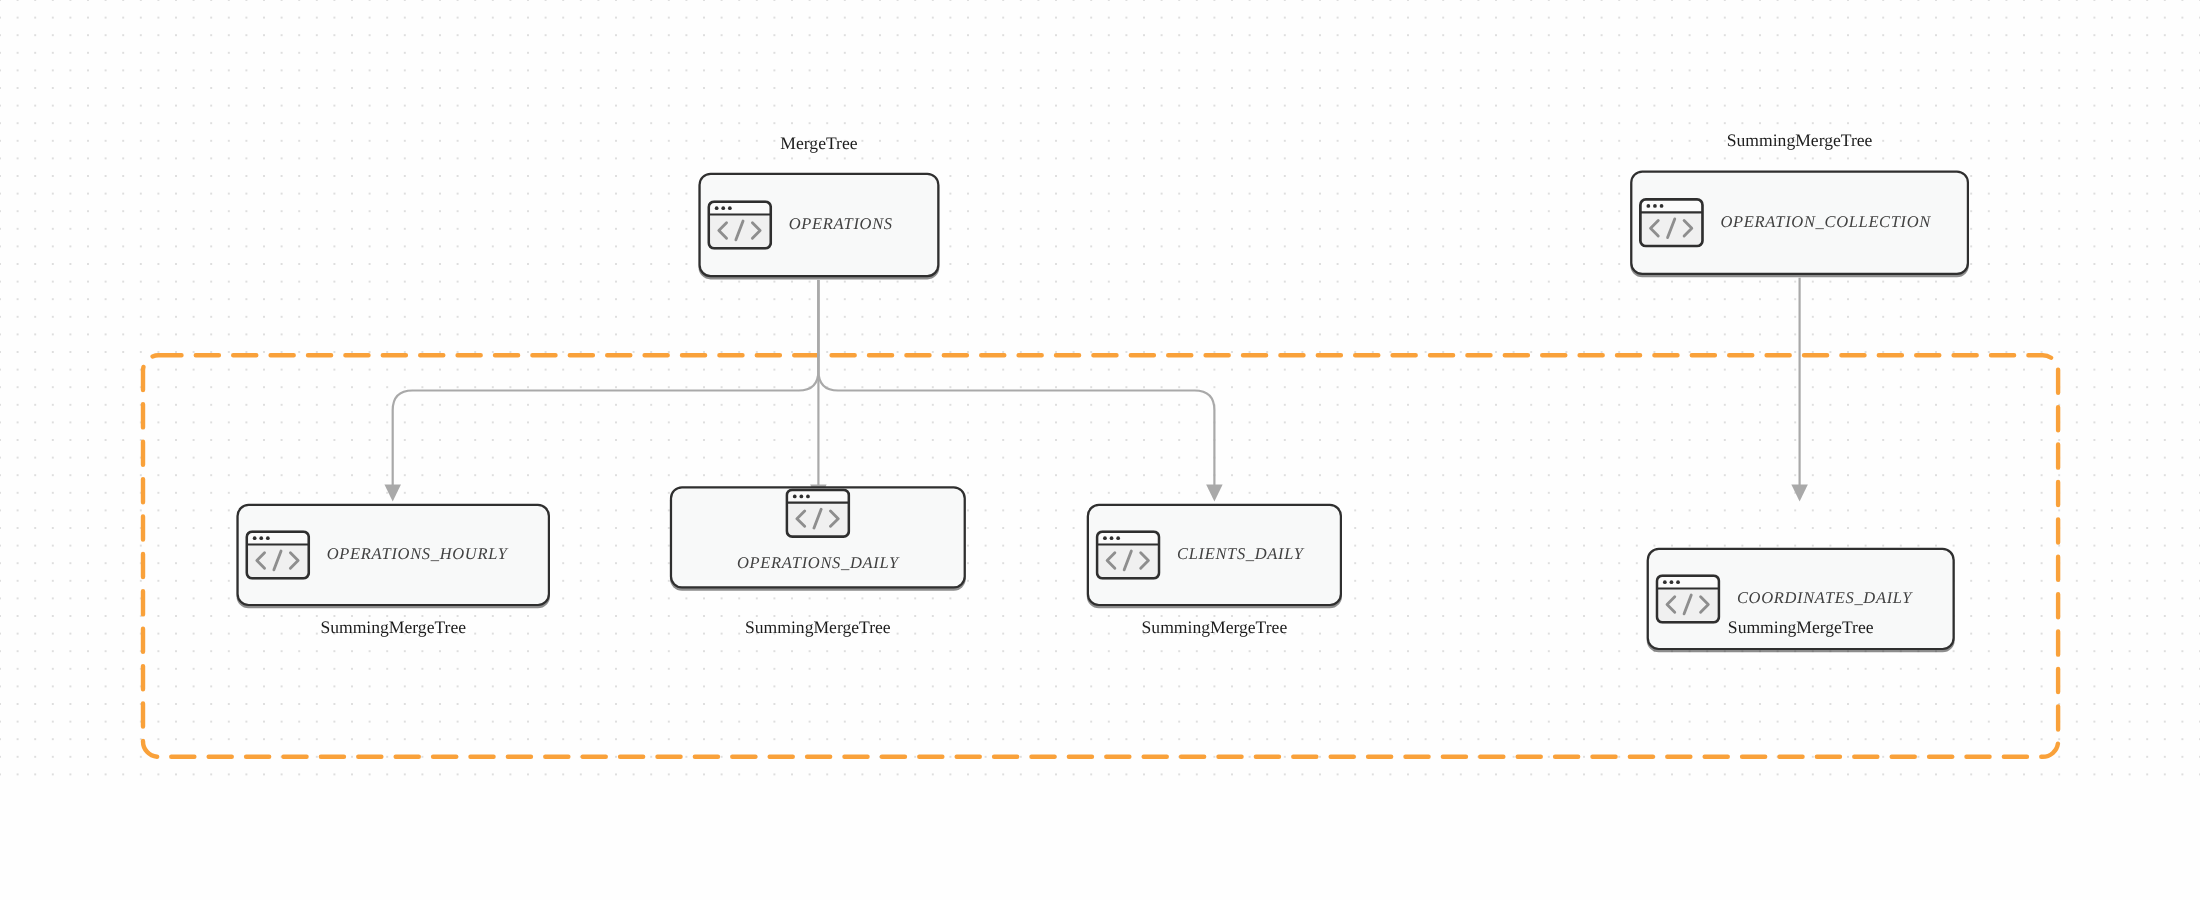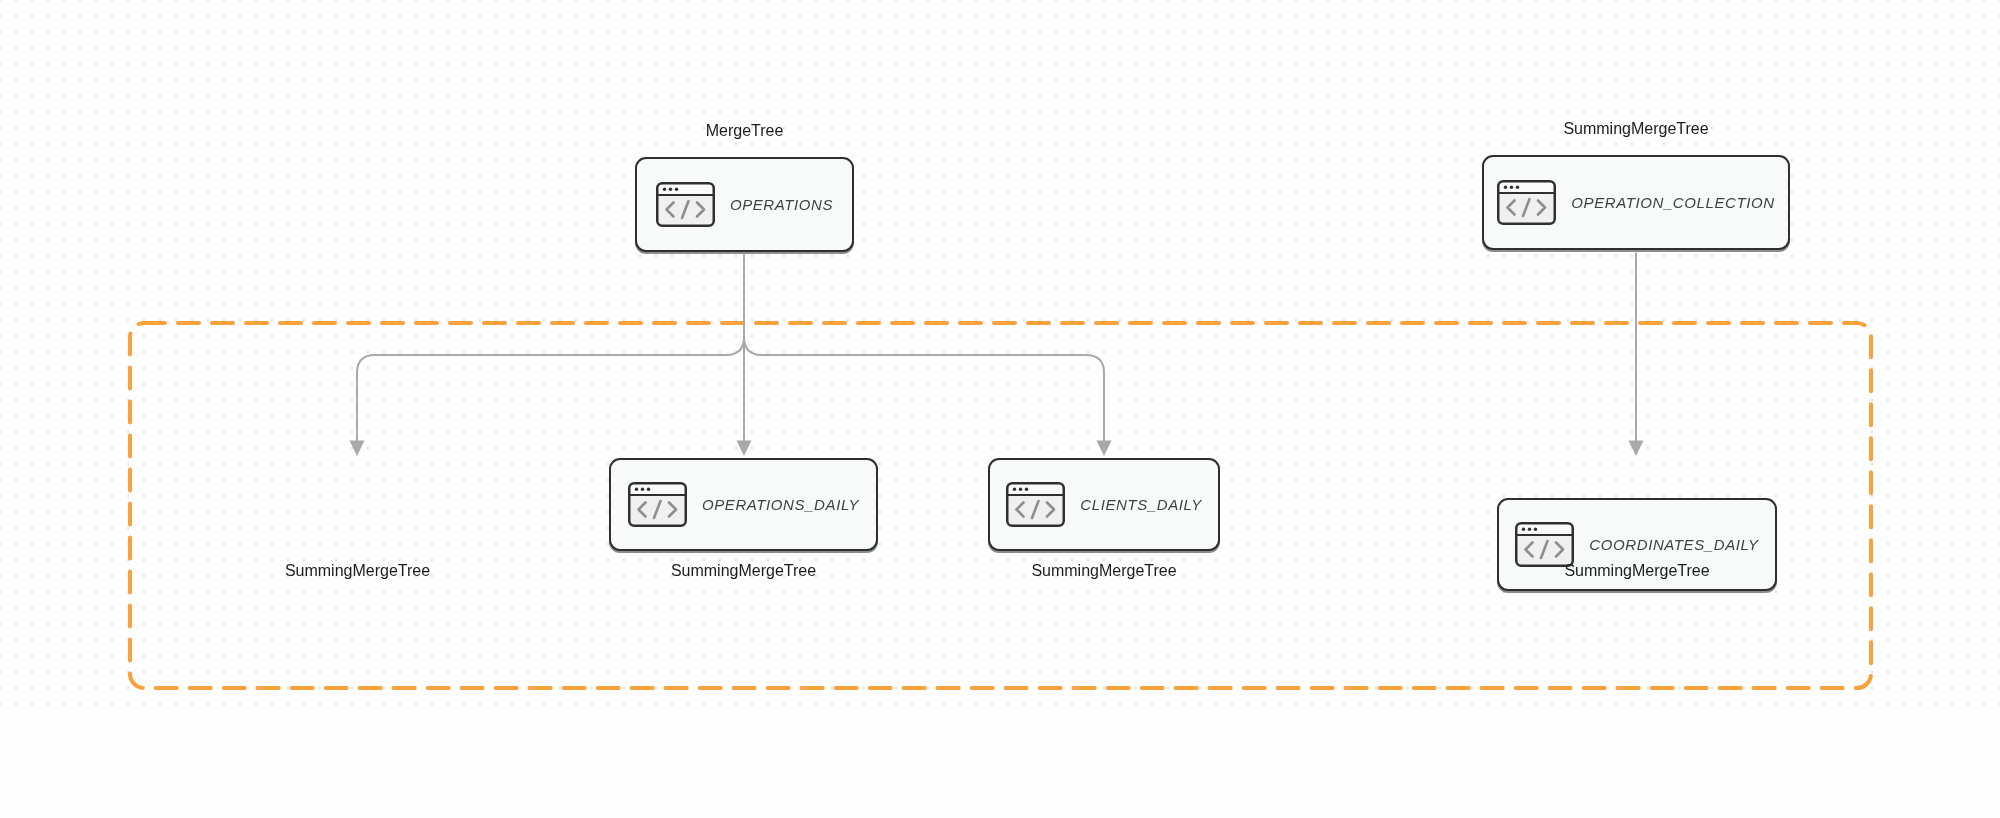--- a/index.html
+++ b/index.html
@@ -2,37 +2,36 @@
 <html style="--accent: #F9A13A; --node-border: #2F2F2F; --node-fill: #F8F9F9; --node-text: #414141; --label-text: #1C1C1C; --arrow: #A9A9A9; --icon-glyph: #8E8E8E; --dot: #DEDEDE; --bg: #FEFEFE;"><head>
 <meta charset="utf-8">
 <style>
   :root{
     --accent:#F9A13A; --node-border:#2F2F2F; --node-fill:#F8F9F9; --node-text:#414141;
     --label-text:#1C1C1C; --arrow:#A9A9A9; --icon-glyph:#8E8E8E; --dot:#DEDEDE; --bg:#FEFEFE;
   }
   html,body{margin:0;padding:0;background:var(--bg);}
   .canvas{
     position:relative;width:2000px;height:718px;overflow:hidden;
-    font-family:Liberation Sans, sans-serif;
+    font-family:Liberation Serif, serif;
     background-color:var(--bg);
     background-image:radial-gradient(circle, var(--dot) 1.15px, transparent 1.35px);
     background-size:16px 16px;background-position:8px 8px;
   }
   .edges{position:absolute;left:0;top:0;width:2000px;height:818px;}
   .edge{stroke:var(--arrow);stroke-width:2;fill:none;}
   .ah{fill:var(--arrow);stroke:none;}
   .mv-rect{stroke:var(--accent);stroke-width:4;fill:none;stroke-dasharray:21 13;stroke-linecap:round;}
   .node{
     position:absolute;height:95px;box-sizing:border-box;
-    display:flex;align-items:center;gap:15px;padding:0 29px;
+    display:flex;align-items:center;gap:15px;padding:0 6px;
     background:var(--node-fill);
     border:2.5px solid var(--node-border);border-radius:11px;
     box-shadow:0 2px 0 rgba(47,47,47,.55);
     cursor:pointer;
-    justify-content:center;
   }
   .node.small{height:93px;}
   .node-icon{flex:0 0 auto;display:flex;}
   .node-title{
     font-style:italic;font-size:15px;letter-spacing:.6px;
     color:var(--node-text);white-space:nowrap;
   }
   .engine-label{
     position:absolute;text-align:center;font-size:16px;font-weight:500;
     color:var(--label-text);white-space:nowrap;line-height:19px;
@@ -88,23 +87,38 @@
         <circle cx="8.5" cy="7.25" r="1.7" fill="var(--node-border)"></circle>
         <circle cx="14.5" cy="7.25" r="1.7" fill="var(--node-border)"></circle>
         <circle cx="20.5" cy="7.25" r="1.7" fill="var(--node-border)"></circle>
         <path d="M17.5 20.5 L10.5 27.5 L17.5 34.5 M26 36 L32.5 19 M41 20.5 L48 27.5 L41 34.5" stroke="var(--icon-glyph)" stroke-width="2.6" fill="none" stroke-linecap="round" stroke-linejoin="round"></path>
         <rect x="1.25" y="1.25" width="56.5" height="42.5" rx="5" fill="none" stroke="var(--node-border)" stroke-width="2.5"></rect>
       </svg>
     </span>
     <span class="node-title">OPERATION_COLLECTION</span>
   </div>
 
+  <div class="node small" style="left:215px;top:458px;width:285px;">
+    <span class="node-icon">
+      <svg width="59" height="45" viewBox="0 0 59 45">
+        <rect x="1.25" y="1.25" width="56.5" height="42.5" rx="5" fill="#FBFBFB"></rect>
+        <rect x="2.5" y="13" width="54" height="29.5" rx="4" fill="#F0F0F0"></rect>
+        <line x1="1.25" y1="13" x2="57.75" y2="13" stroke="var(--node-border)" stroke-width="2"></line>
+        <circle cx="8.5" cy="7.25" r="1.7" fill="var(--node-border)"></circle>
+        <circle cx="14.5" cy="7.25" r="1.7" fill="var(--node-border)"></circle>
+        <circle cx="20.5" cy="7.25" r="1.7" fill="var(--node-border)"></circle>
+        <path d="M17.5 20.5 L10.5 27.5 L17.5 34.5 M26 36 L32.5 19 M41 20.5 L48 27.5 L41 34.5" stroke="var(--icon-glyph)" stroke-width="2.6" fill="none" stroke-linecap="round" stroke-linejoin="round"></path>
+        <rect x="1.25" y="1.25" width="56.5" height="42.5" rx="5" fill="none" stroke="var(--node-border)" stroke-width="2.5"></rect>
+      </svg>
+    </span>
+    <span class="node-title">OPERATIONS_HOURLY</span>
+  </div>
   <div class="engine-label" style="left:215px;top:561px;width:285px;">SummingMergeTree</div>
 
-  <div class="node small" style="left:609px;top:458px;width:269px;">
+  <div class="node small" style="left:609px;top:442px;width:269px;flex-direction:column;">
     <span class="node-icon">
       <svg width="59" height="45" viewBox="0 0 59 45">
         <rect x="1.25" y="1.25" width="56.5" height="42.5" rx="5" fill="#FBFBFB"></rect>
         <rect x="2.5" y="13" width="54" height="29.5" rx="4" fill="#F0F0F0"></rect>
         <line x1="1.25" y1="13" x2="57.75" y2="13" stroke="var(--node-border)" stroke-width="2"></line>
         <circle cx="8.5" cy="7.25" r="1.7" fill="var(--node-border)"></circle>
         <circle cx="14.5" cy="7.25" r="1.7" fill="var(--node-border)"></circle>
         <circle cx="20.5" cy="7.25" r="1.7" fill="var(--node-border)"></circle>
         <path d="M17.5 20.5 L10.5 27.5 L17.5 34.5 M26 36 L32.5 19 M41 20.5 L48 27.5 L41 34.5" stroke="var(--icon-glyph)" stroke-width="2.6" fill="none" stroke-linecap="round" stroke-linejoin="round"></path>
         <rect x="1.25" y="1.25" width="56.5" height="42.5" rx="5" fill="none" stroke="var(--node-border)" stroke-width="2.5"></rect>

